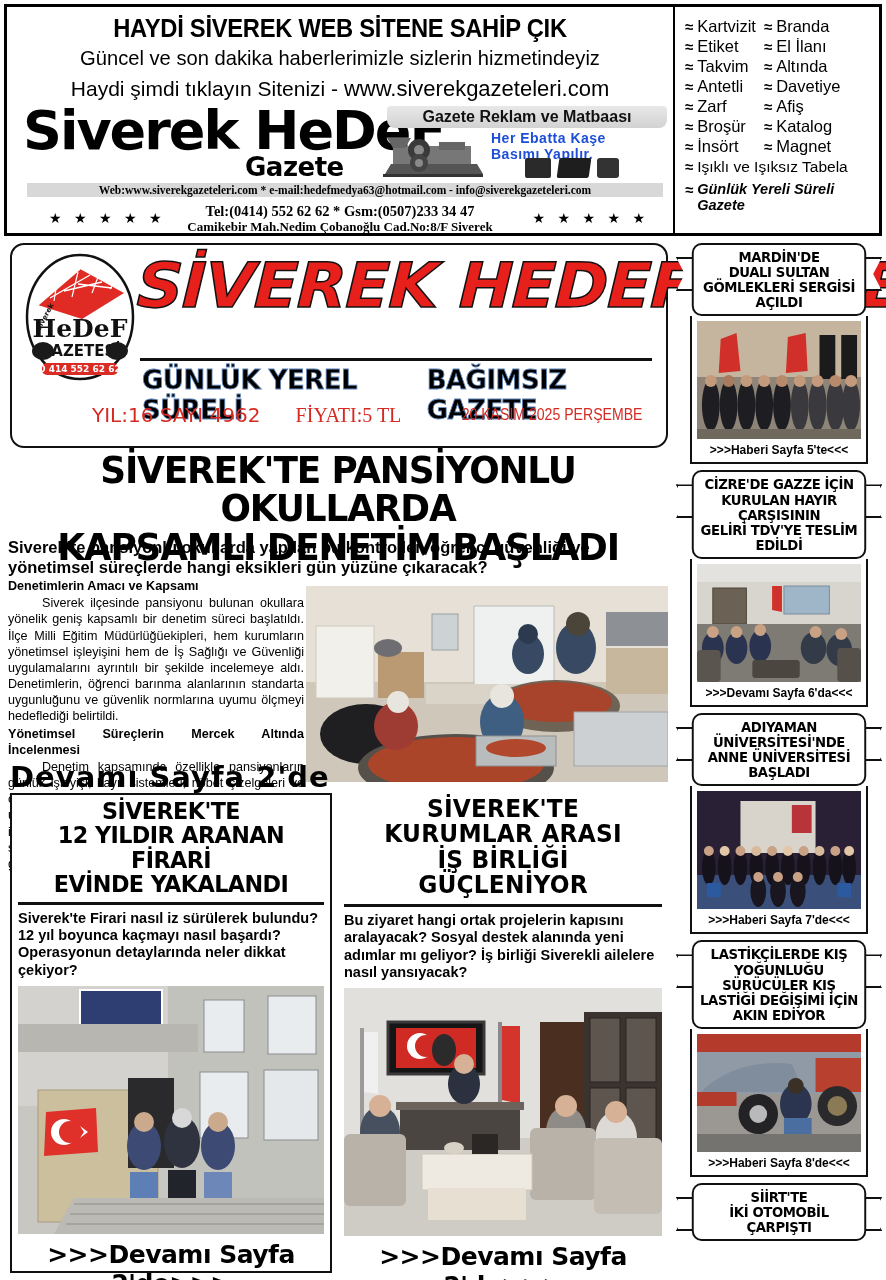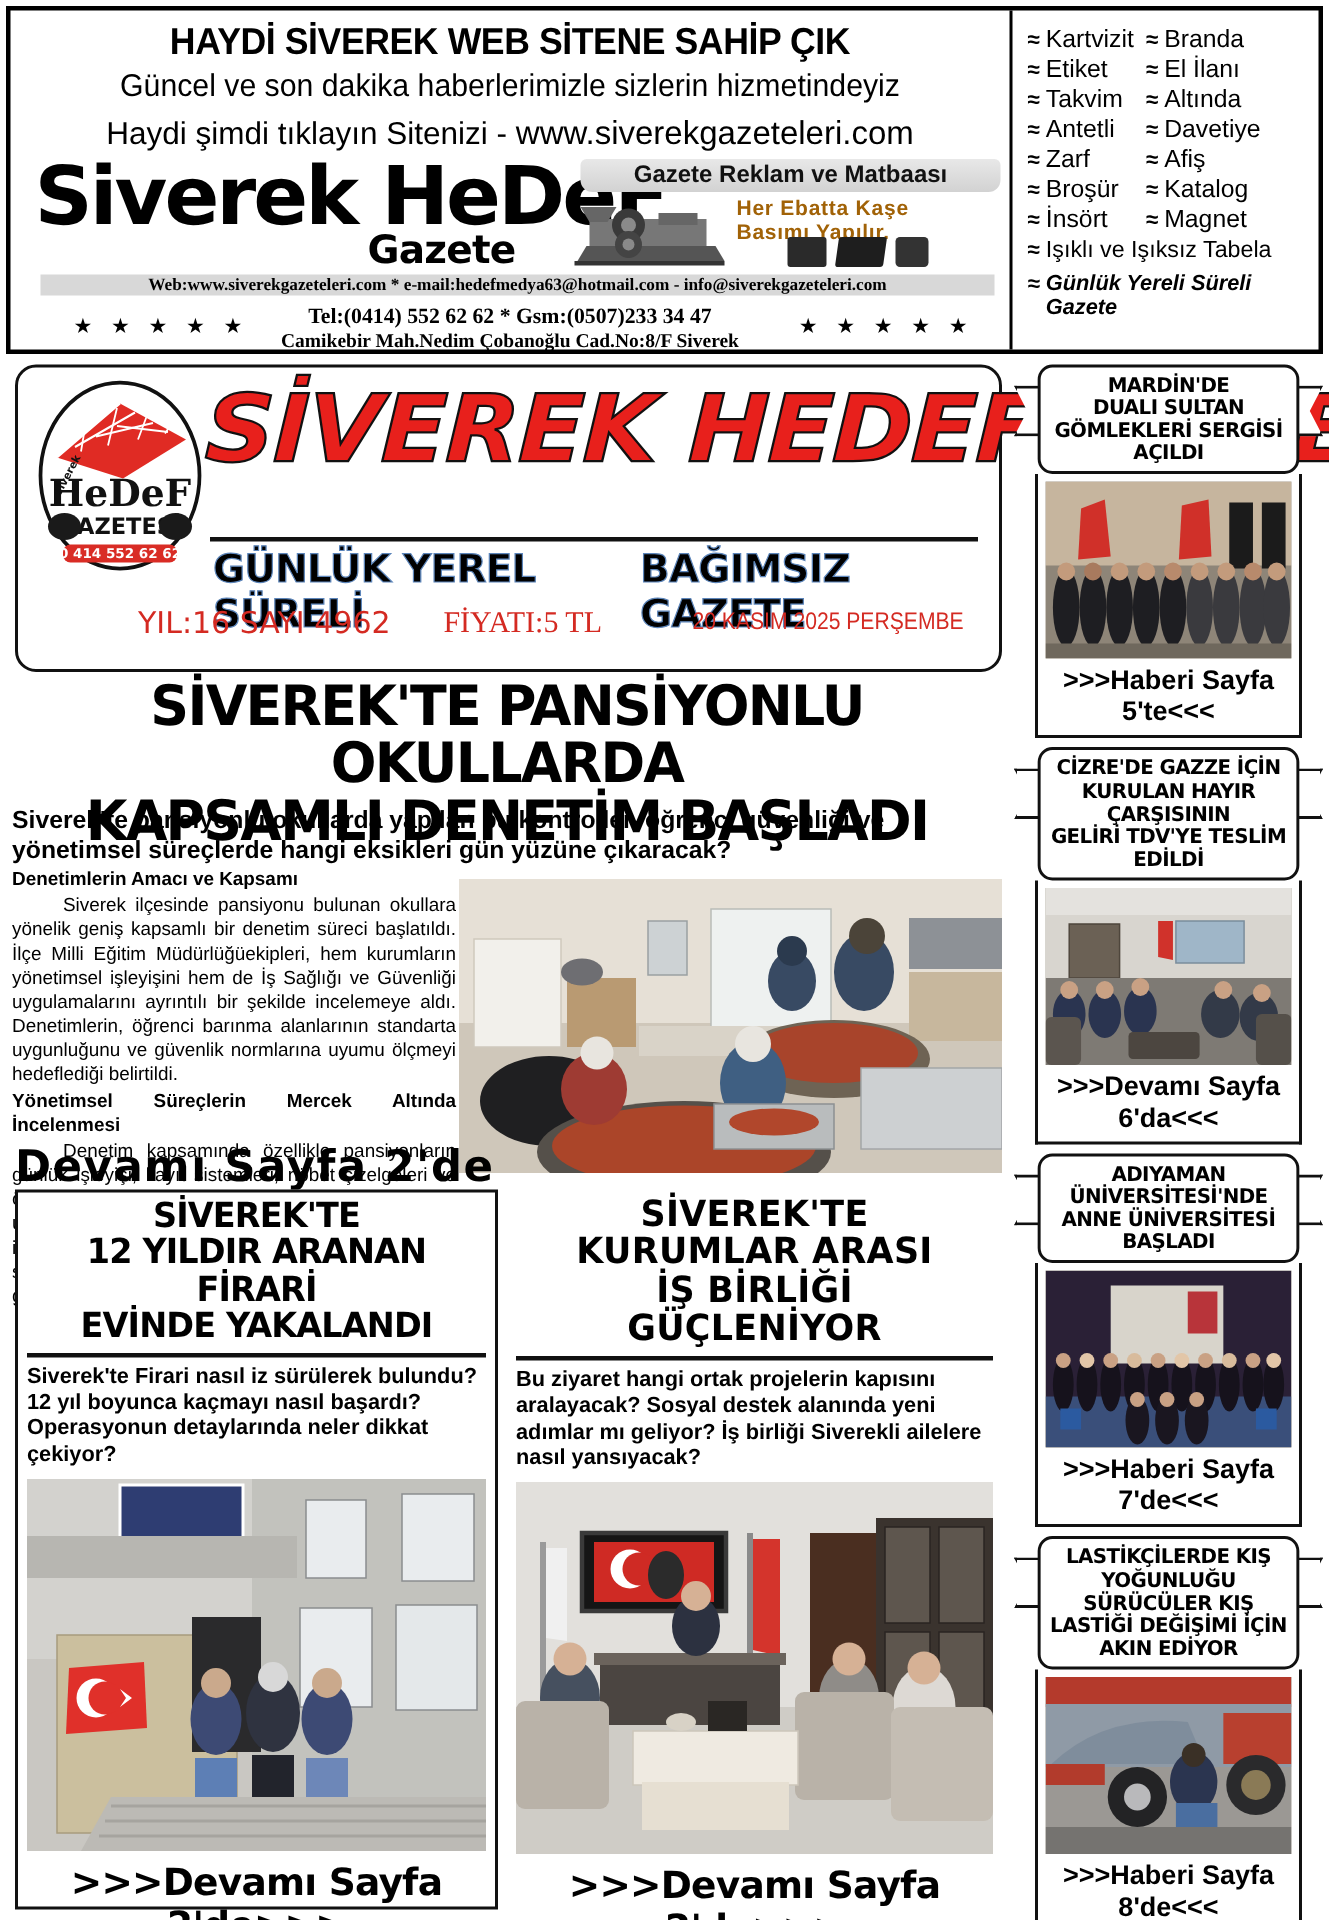--- a/index.html
+++ b/index.html
@@ -63,21 +63,21 @@
   .press-title {
     position: absolute; left: 14px; top: 0; width: 280px;
     background: linear-gradient(#e8e8e8,#d2d2d2);
     border-radius: 4px 4px 8px 8px;
     text-align: center; font-weight: bold; font-size: 16px;
     padding: 2px 0 2px; color: #111;
     font-family: "Liberation Sans", sans-serif;
   }
   .press-sub1, .press-sub2 {
     position: absolute; left: 118px;
-    font-weight: bold; font-size: 14px; color: #a16207;
+    font-weight: bold; font-size: 14px; color: #1d4ed8;
     letter-spacing: 0.5px;
   }
   .press-sub1 { top: 24px; }
   .press-sub2 { top: 40px; }
   .press-machine {
     position: absolute; left: 6px; top: 24px;
     width: 110px; height: 48px;
   }
   .stamps { position: absolute; left: 152px; top: 52px; display: flex; gap: 7px; }
   .stamp { width: 26px; height: 20px; background: #2a2a2a; border-radius: 2px; }
@@ -259,21 +259,21 @@
   .sb-tail.l { left: 0;  border-right: none;
     clip-path: polygon(0 0, 100% 0, 100% 100%, 0 100%, 55% 50%); }
   .sb-tail.r { right: 0; border-left: none;
     clip-path: polygon(0 0, 100% 0, 45% 50%, 100% 100%, 0 100%); }
   .sb-body {
     margin: 0 14px; border: 2px solid #111; border-top: none;
     background: #fff; padding: 5px 5px 2px;
   }
   .sb-photo { width: 100%; height: 118px; overflow: hidden; background: #b5b0a8; }
   .sb-cont {
-    text-align: center; font-size: 18px; font-weight: bold;
+    text-align: center; font-size: 12px; font-weight: bold;
     font-family: "Liberation Sans", sans-serif;
     padding: 4px 0 3px;
   }
   svg { display: block; }
 </style>
 </head>
 <body>
 
 <div class="top-ad">
 

